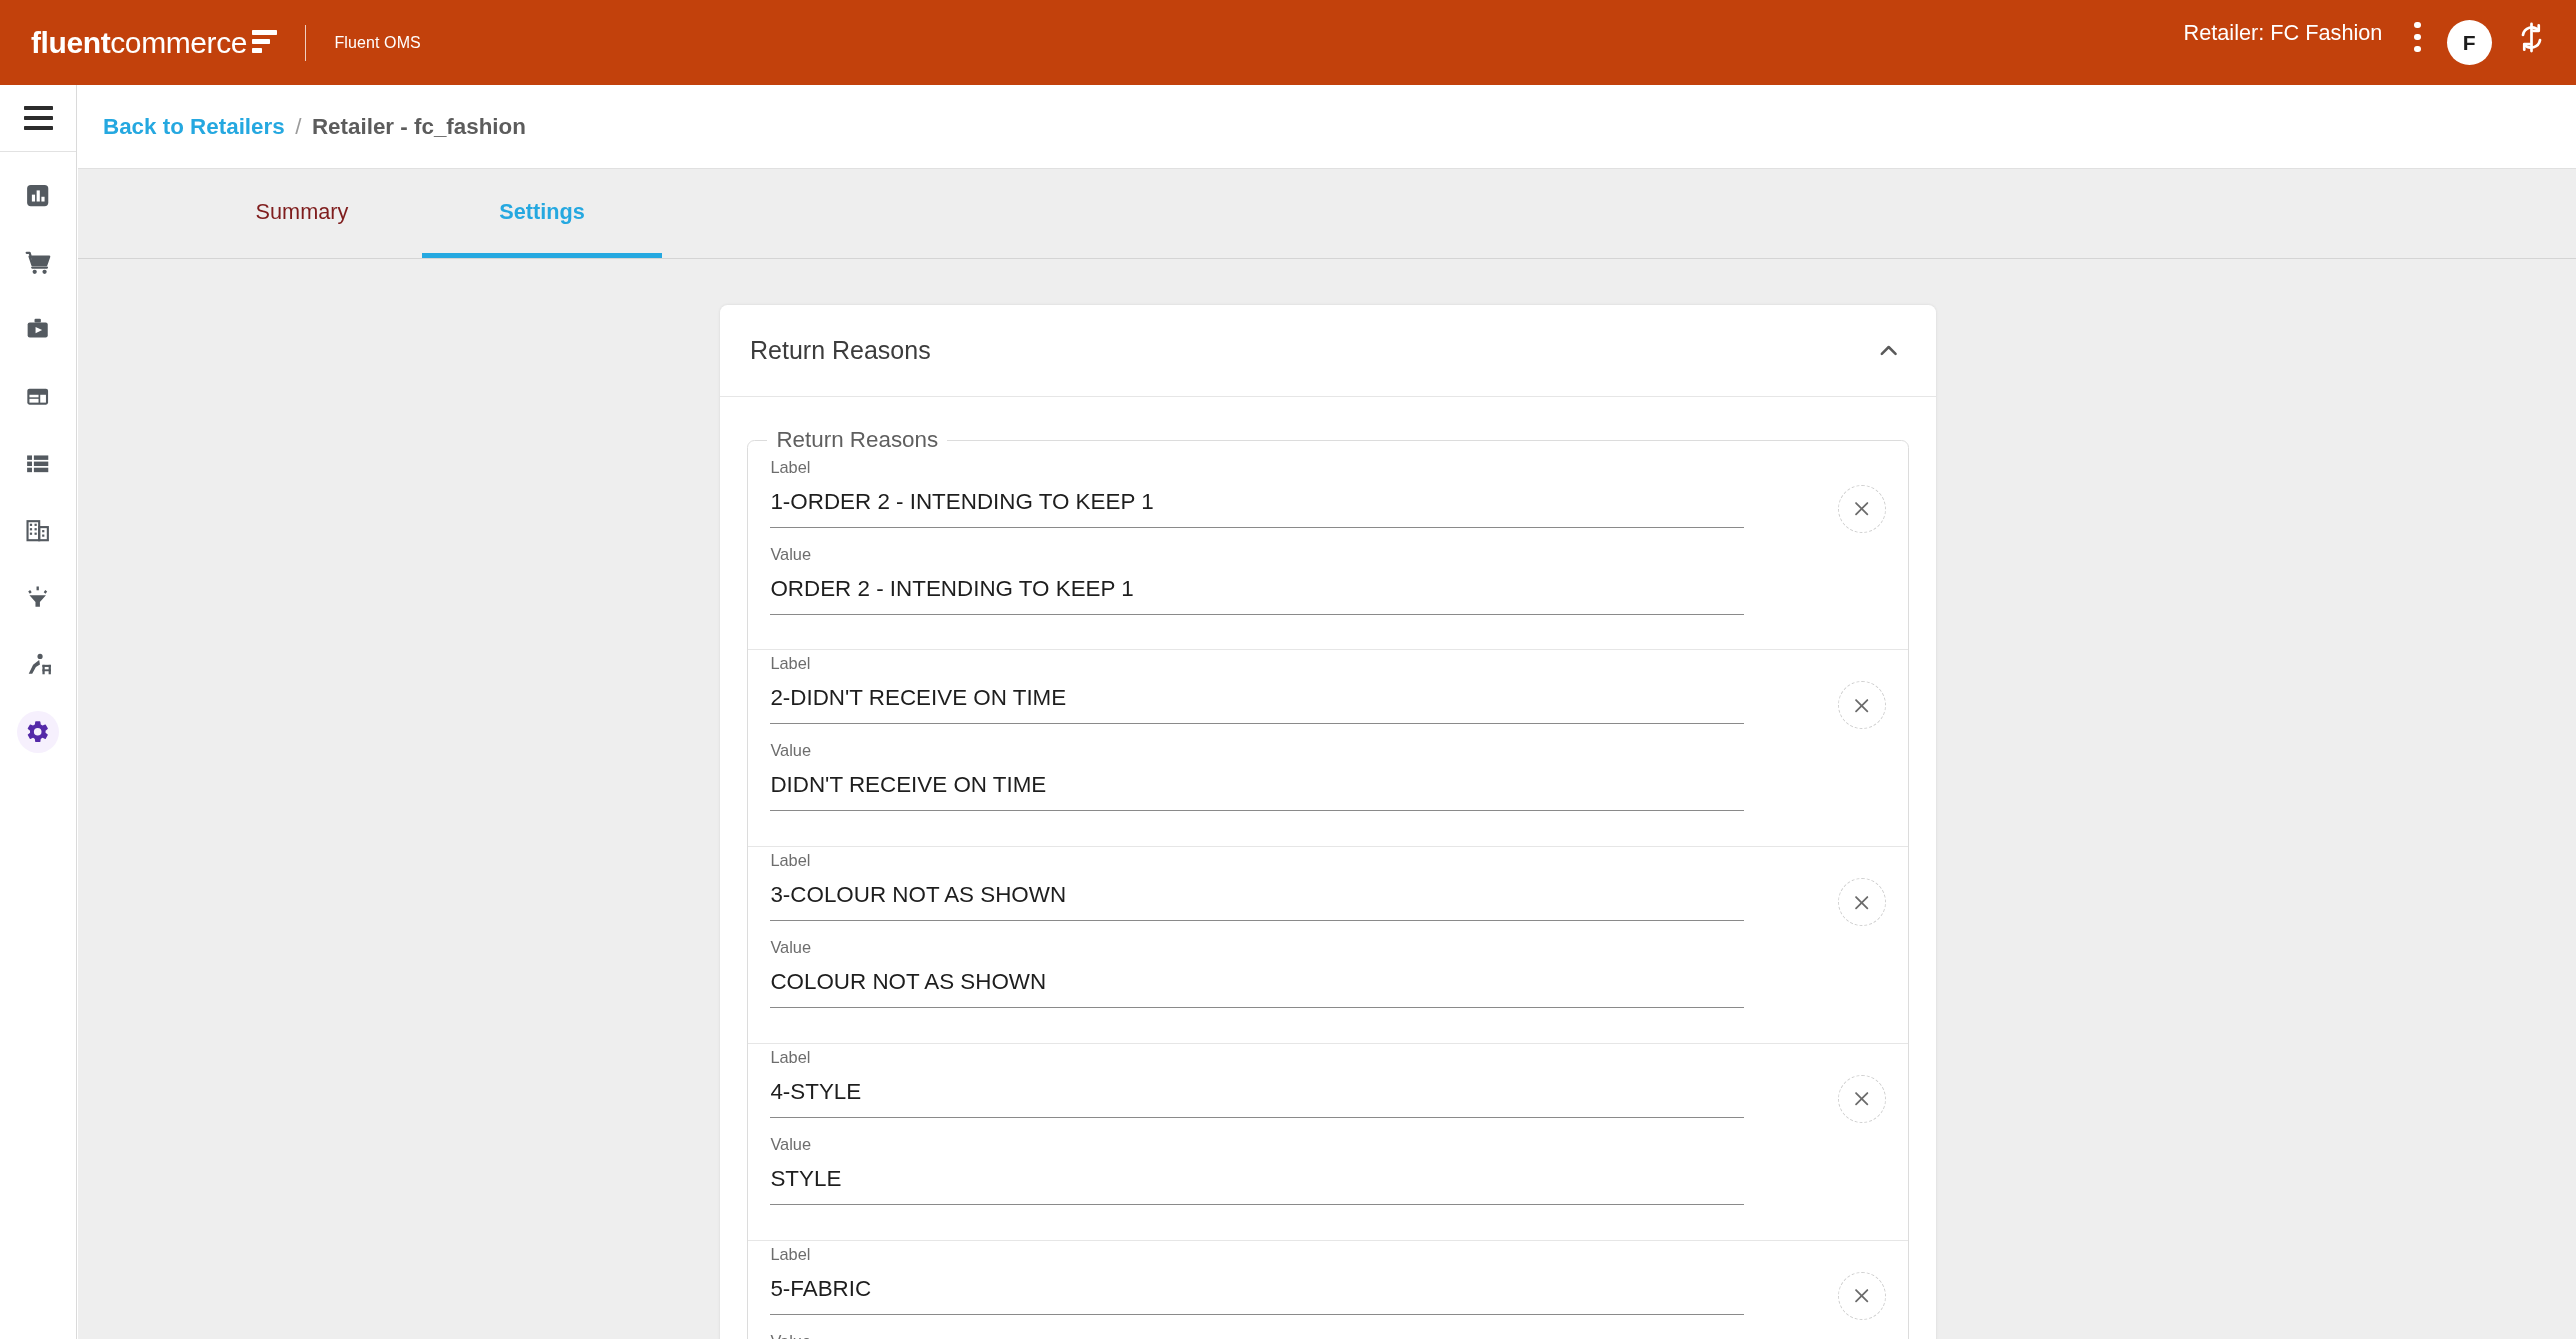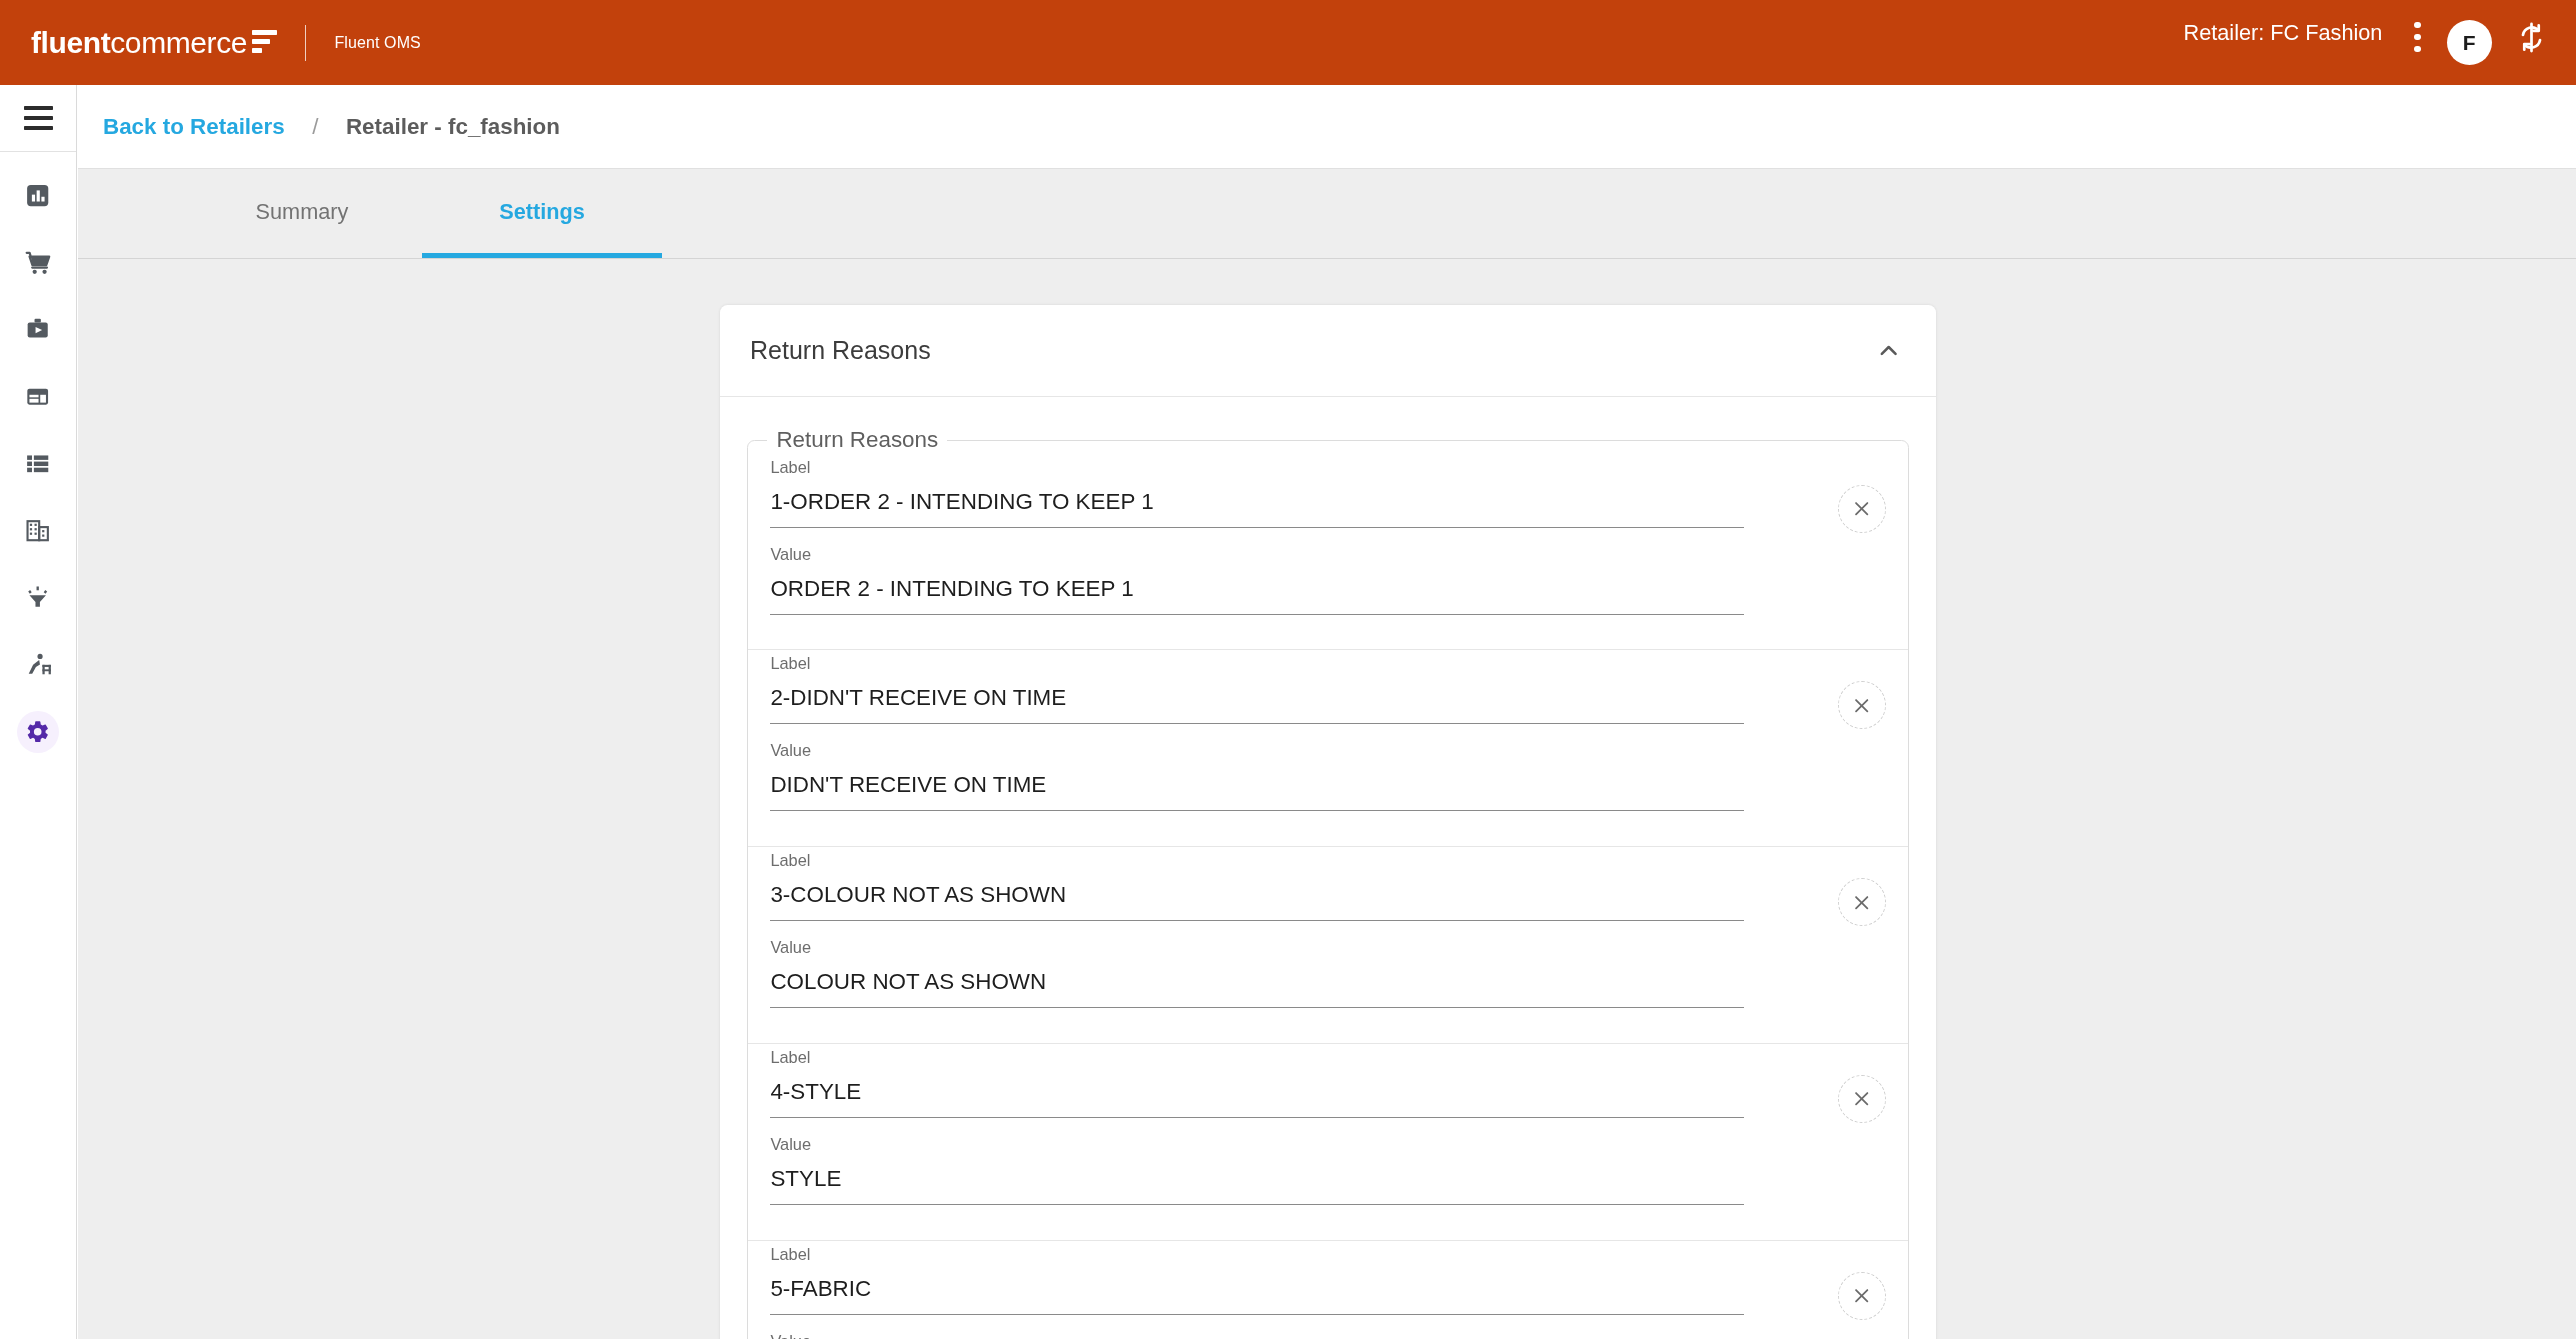--- a/index.html
+++ b/index.html
@@ -169,21 +169,20 @@
   
   .breadcrumb-bar {
     position: absolute;
     top: 85px; left: 78px;
     width: 2498px; height: 84px;
     background: #ffffff;
     display: flex;
     align-items: center;
     border-bottom: 0.7px solid #e0e0e0;
     z-index: 20;
-    gap: 17px;
   }
   .crumb-link {
     margin-left: 25px;
     color: #25A8E0;
     font-size: 22.4px;
     font-weight: 700;
     cursor: pointer;
     white-space: nowrap;
   }
   .crumb-sep {
@@ -217,21 +216,21 @@
     border-bottom: 0.7px solid #d4d4d4;
     position: relative;
   }
   .tab {
     height: 90px;
     min-width: 240px;
     display: flex;
     align-items: center;
     justify-content: center;
     font-size: 21.7px;
-    color: #737373;
+    color: #7f1d1d;
     cursor: pointer;
     position: relative;
     padding-bottom: 3px;
   }
   .tab.active { color: #25A8E0; font-weight: 700; }
   .tab.active::after {
     content: "";
     position: absolute;
     left: 0; right: 0; bottom: 0;
     height: 5.2px;

